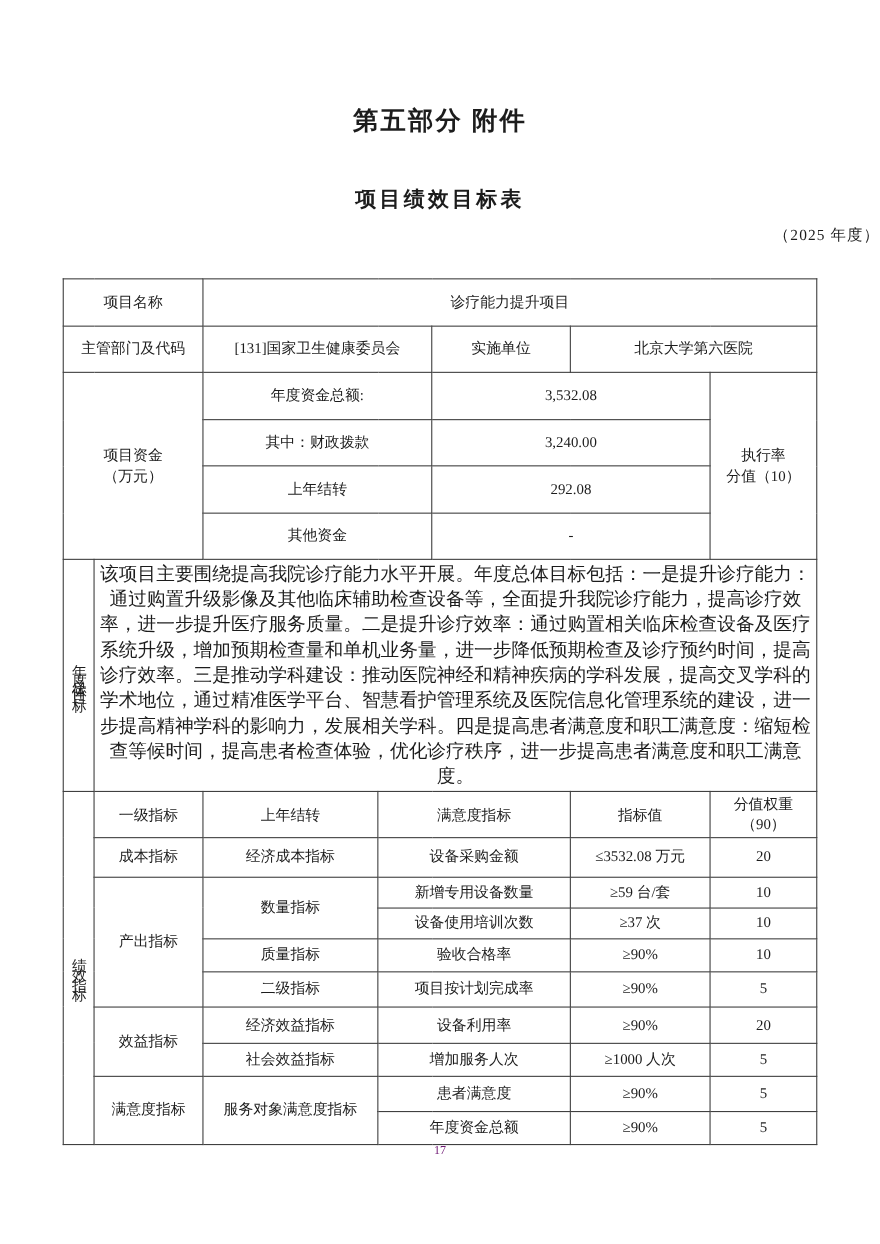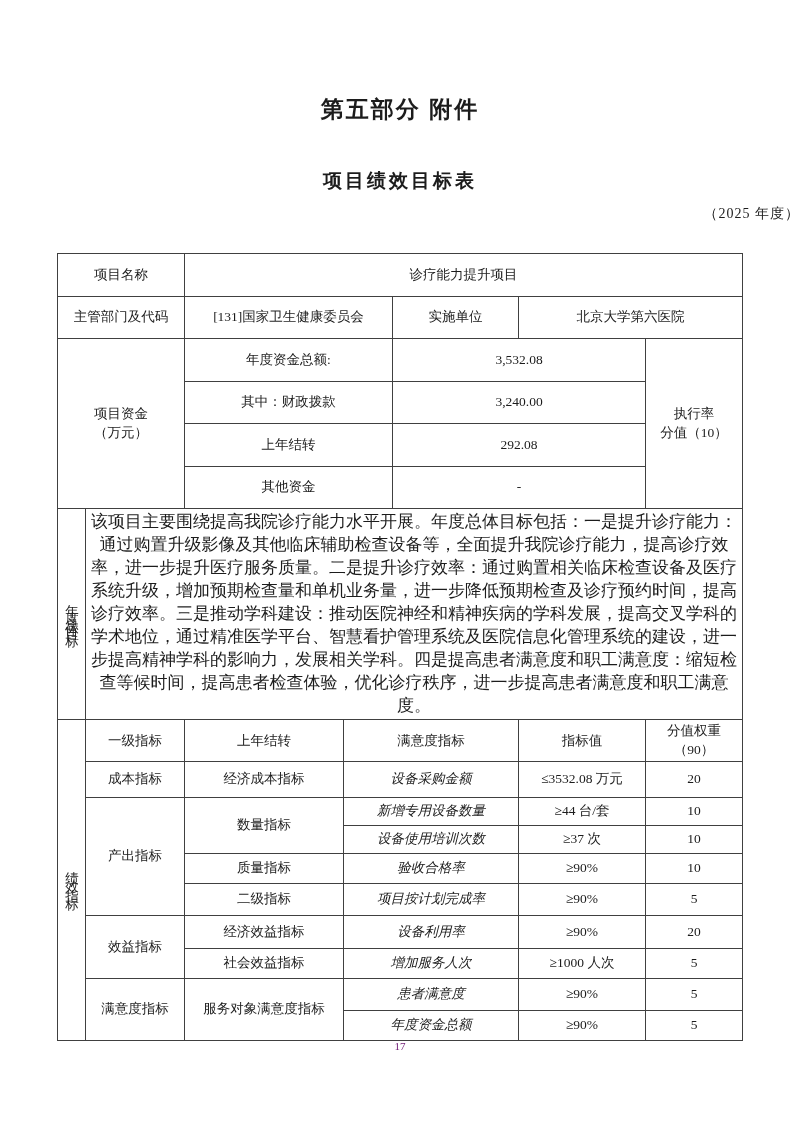--- a/index.html
+++ b/index.html
@@ -27,21 +27,21 @@
     border-collapse:collapse; table-layout:fixed; font-size:13.5px;
   }
   table.main td {
     border:1px solid #404040; padding:2px 4px;
     text-align:center; vertical-align:middle;
     overflow:hidden; line-height:1.35;
   }
   td.al { text-align:left; padding-left:14px; }
   td.ar { text-align:right; padding-right:12px; }
   td.vr { text-align:right; padding-right:7px; }
-  td.l3 { text-align:left; padding-left:8px;font-style:italic; }
+  td.l3 { text-align:left; padding-left:8px; }
   .two-line span { display:block; }
   .vlabel {
     writing-mode:vertical-rl; text-orientation:upright;
     display:inline-block; margin:0 auto;
   }
   .vsp6 { letter-spacing:6px; }
   .vsp9 { letter-spacing:9px; }
   td.goal-cell {
     text-align:justify; padding:7px 11px; line-height:21.3px; font-size:17px;
     vertical-align:top;
@@ -135,21 +135,21 @@
       <td>经济成本指标</td>
       <td colspan="2" class="l3">设备采购金额</td>
       <td>≤3532.08 万元</td>
       <td>20</td>
     </tr>
 
     <tr style="height:28px">
       <td rowspan="4">产出指标</td>
       <td rowspan="2">数量指标</td>
       <td colspan="2" class="l3">新增专用设备数量</td>
-      <td>≥44 台/套</td>
+      <td>≥59 台/套</td>
       <td>10</td>
     </tr>
     <tr style="height:28px">
       <td colspan="2" class="l3">设备使用培训次数</td>
       <td>≥37 次</td>
       <td>10</td>
     </tr>
     <tr style="height:30px">
       <td>质量指标</td>
       <td colspan="2" class="l3">验收合格率</td>

